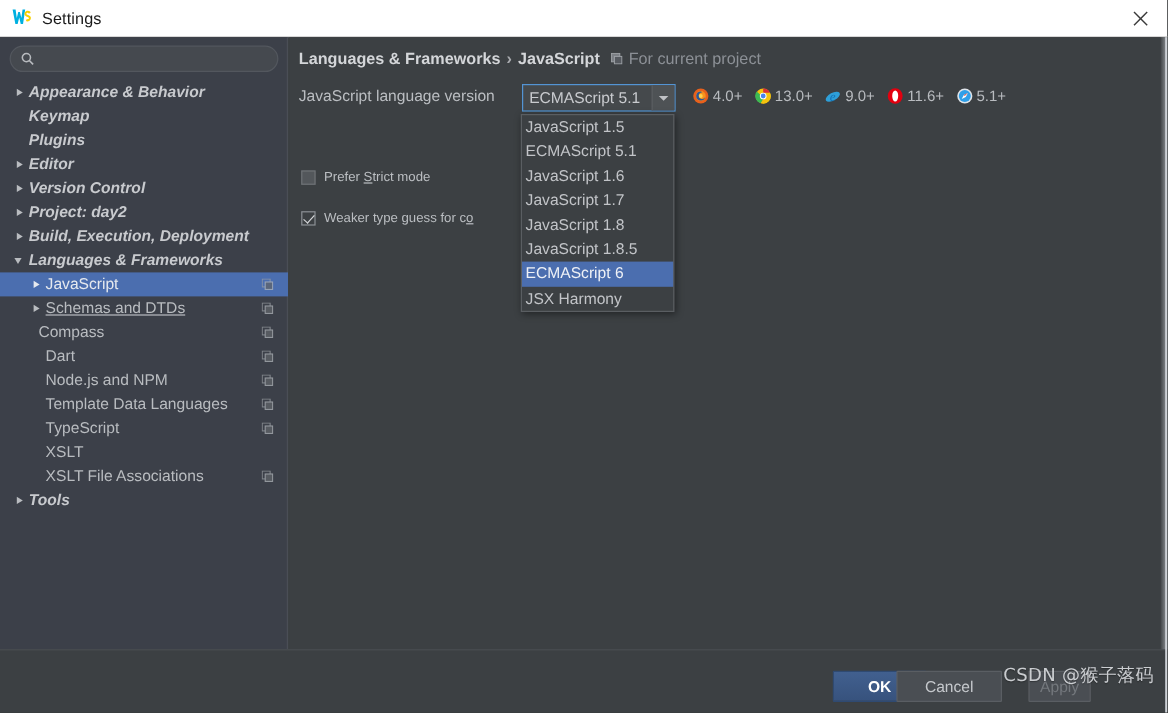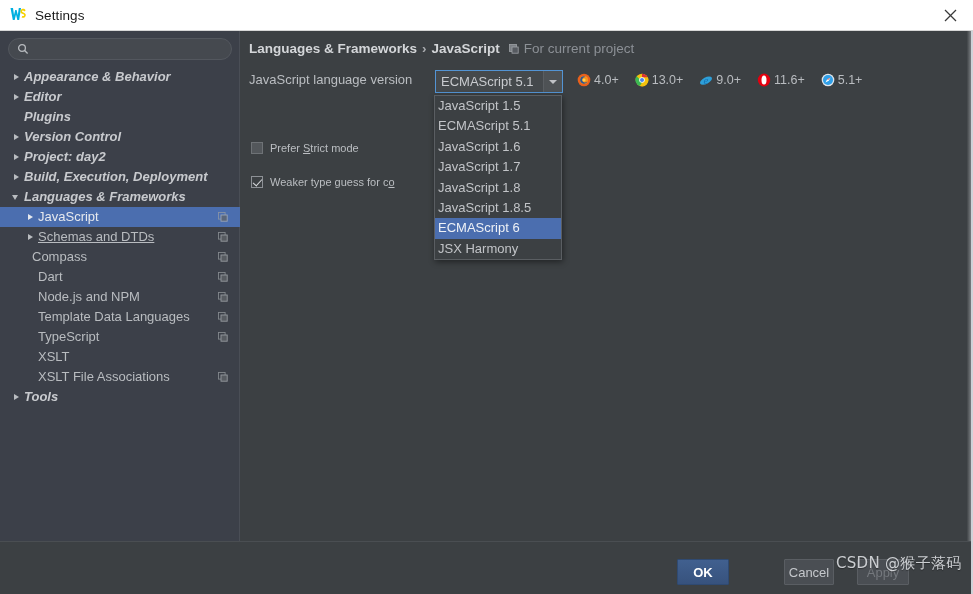--- a/index.html
+++ b/index.html
@@ -177,21 +177,21 @@
     content: "";
     border-top: 4px solid #c0c2c6;
     border-left: 4px solid transparent;
     border-right: 4px solid transparent;
   }
 
   
   .browsers {
     position: absolute; left: 336px; top: 42px;
     display: flex; align-items: center;
-    gap: 9px;
+    gap: 3px;
   }
   .browser {
     display: flex; align-items: center;
     margin-right: 7px;
     font-size: 12.5px; color: #b9bcc0;
   }
   .browser .bi { margin-right: 3px; display: flex; }
 
   
   .cbrow {
@@ -314,26 +314,30 @@
         </span>
         <input class="search-input" type="text" value="" placeholder="" style="">
       </div>
     </div>
     <div class="tree" id="tree">
         <div class="tree-item bold" style="padding-left: 12px;">
           <span class="tree-arrow right"></span>
           <span class="tree-label">Appearance &amp; Behavior</span>
         </div>
         <div class="tree-item bold" style="padding-left: 12px;">
+          <span class="tree-arrow"></span>
+          <span class="tree-label">Keymap</span>
+        </div>
+        <div class="tree-item bold" style="padding-left: 12px;">
+          <span class="tree-arrow"></span>
+          <span class="tree-label">Plugins</span>
+        </div>
+        <div class="tree-item bold" style="padding-left: 12px;">
           <span class="tree-arrow right"></span>
           <span class="tree-label">Editor</span>
-        </div>
-        <div class="tree-item bold" style="padding-left: 12px;">
-          <span class="tree-arrow"></span>
-          <span class="tree-label">Plugins</span>
         </div>
         <div class="tree-item bold" style="padding-left: 12px;">
           <span class="tree-arrow right"></span>
           <span class="tree-label">Version Control</span>
         </div>
         <div class="tree-item bold" style="padding-left: 12px;">
           <span class="tree-arrow right"></span>
           <span class="tree-label">Project: day2</span>
         </div>
         <div class="tree-item bold" style="padding-left: 12px;">
@@ -531,22 +535,22 @@
       <div class="dd-item">ECMAScript 5.1</div>
       <div class="dd-item">JavaScript 1.6</div>
       <div class="dd-item">JavaScript 1.7</div>
       <div class="dd-item">JavaScript 1.8</div>
       <div class="dd-item">JavaScript 1.8.5</div>
       <div class="dd-item sel">ECMAScript 6</div>
       <div class="dd-item">JSX Harmony</div>
     </div>
 
   <div class="footer">
-    <div class="btn primary" style="left:677px; width:52px;">OK</div>
-    <div class="btn" style="left:784px; width:50px;">Cancel</div>
+    <div class="btn primary" style="left:694px; width:78px;">OK</div>
+    <div class="btn" style="left:747px; width:88px;">Cancel</div>
     <div class="btn disabled" style="left:857px; width:52px;">Apply</div>
   </div>
 
   <div class="watermark">CSDN @猴子落码</div>
 
   <div class="right-edge"></div>
   <div class="right-edge2"></div>
 </div>
 
 </body></html>

